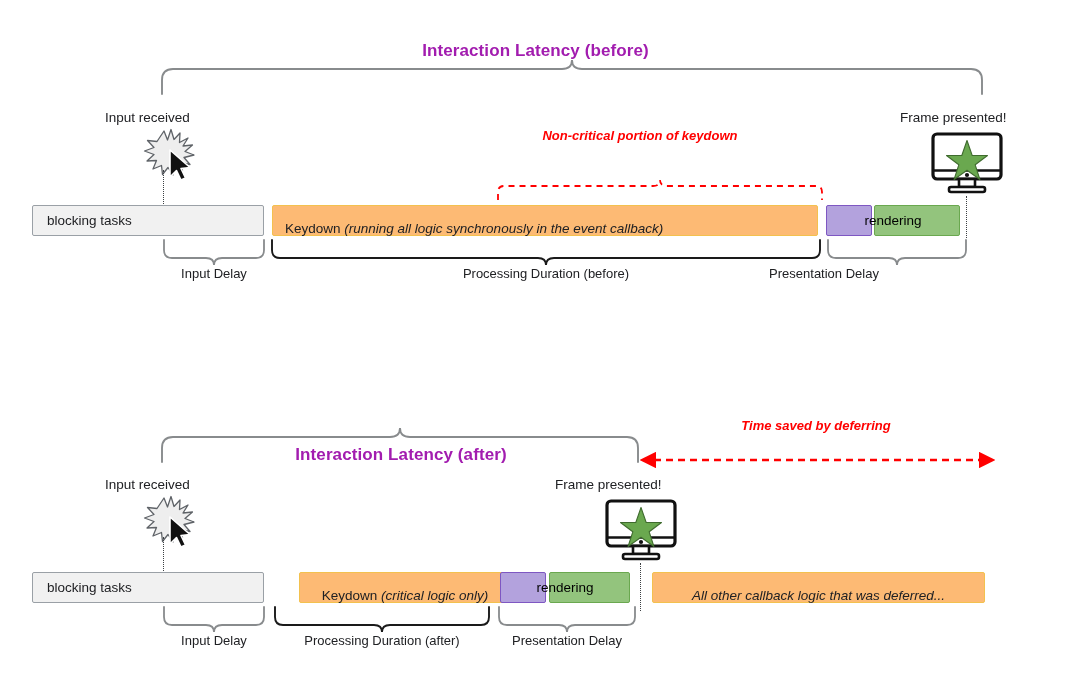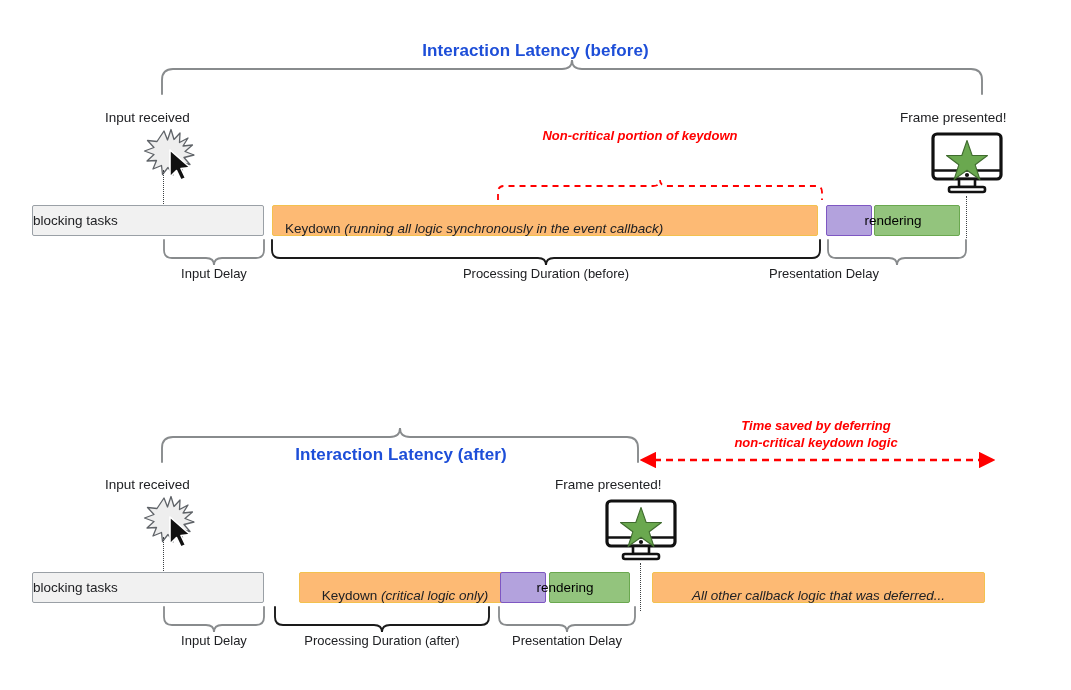--- a/index.html
+++ b/index.html
@@ -3,21 +3,21 @@
 <meta charset="utf-8">
 <style>
   html,body{margin:0;padding:0;background:#ffffff;}
   body{width:1071px;height:690px;position:relative;overflow:hidden;
        font-family:"Liberation Sans", sans-serif;color:#202124;}
   .stage{position:absolute;inset:0;}
   .abs{position:absolute;}
 
   
   .diagram-title{
-    font-size:17px;font-weight:bold;color:#1d4ed8;text-align:center;
+    font-size:17px;font-weight:bold;color:#a21caf;text-align:center;
     white-space:nowrap;letter-spacing:.1px;
   }
   .marker-label{
     font-size:13.5px;color:#202124;text-align:left;white-space:nowrap;
   }
   .brace-label{
     font-size:13px;color:#202124;text-align:center;white-space:nowrap;
   }
   .red-note{
     font-size:13px;font-weight:bold;font-style:italic;color:#ff0000;
@@ -26,21 +26,21 @@
 
   
   .bar{
     position:absolute;box-sizing:border-box;border-radius:2px;
     display:flex;align-items:center;
     font-size:13.5px;line-height:1;
   }
   .bar .bar-text{display:block;white-space:nowrap;}
   .bar-grey{
     background:#f1f1f1;border:1.4px solid #9aa0a6;
-    justify-content:flex-start;
+    padding-left:14px;justify-content:flex-start;
   }
   .bar-yellow{
     background:#fdba74;border:1.4px solid #f3c14e;
     justify-content:flex-start;padding-left:12px;align-items:flex-end;
   }
   .bar-yellow.center{justify-content:center;padding-left:0;}
   .bar-purple{background:#b3a2dd;border:1.4px solid #7e57c2;}
   .bar-green{background:#93c47d;border:1.4px solid #6aa84f;}
 
   .ital{font-style:italic;}
@@ -139,21 +139,20 @@
   <div>
 
     <div class="abs diagram-title" style="left:0;top:409px;width:802px;margin-top:36px;">Interaction Latency (after)</div>
 
     <svg class="abs" style="left:160px;top:434px;" width="484" height="30">
       <path d="M2,28 L2,14 Q2,3 13,3 L230,3 Q240,3 240,-6 Q240,3 250,3 L467,3 Q478,3 478,14 L478,28" fill="none" stroke="#888b8d" stroke-width="1.9" stroke-linecap="round"></path>
     </svg>
 
     <div class="abs red-note" style="left:645px;top:418px;width:342px;">
       <div>Time saved by deferring</div>
-      <div>non-critical keydown logic</div>
     </div>
 
     <svg class="abs" style="left:645px;top:452px;" width="345" height="16">
       <defs>
         <marker id="arrL" markerWidth="7" markerHeight="7" refX="6" refY="3.5" orient="auto">
           <path d="M7,0 L0,3.5 L7,7 Z" fill="#ff0000"></path>
         </marker>
         <marker id="arrR" markerWidth="7" markerHeight="7" refX="1" refY="3.5" orient="auto">
           <path d="M0,0 L7,3.5 L0,7 Z" fill="#ff0000"></path>
         </marker>

